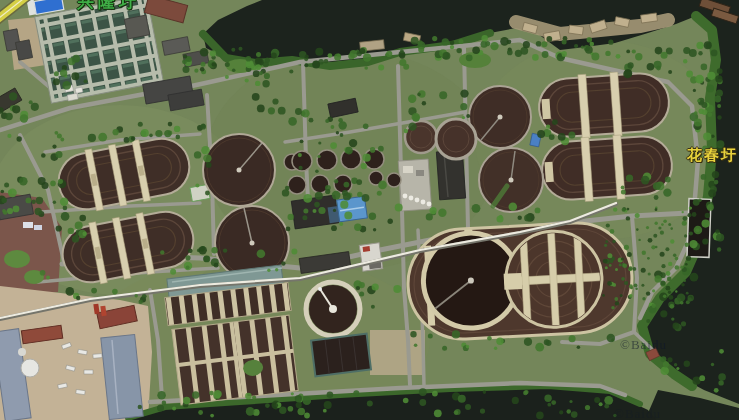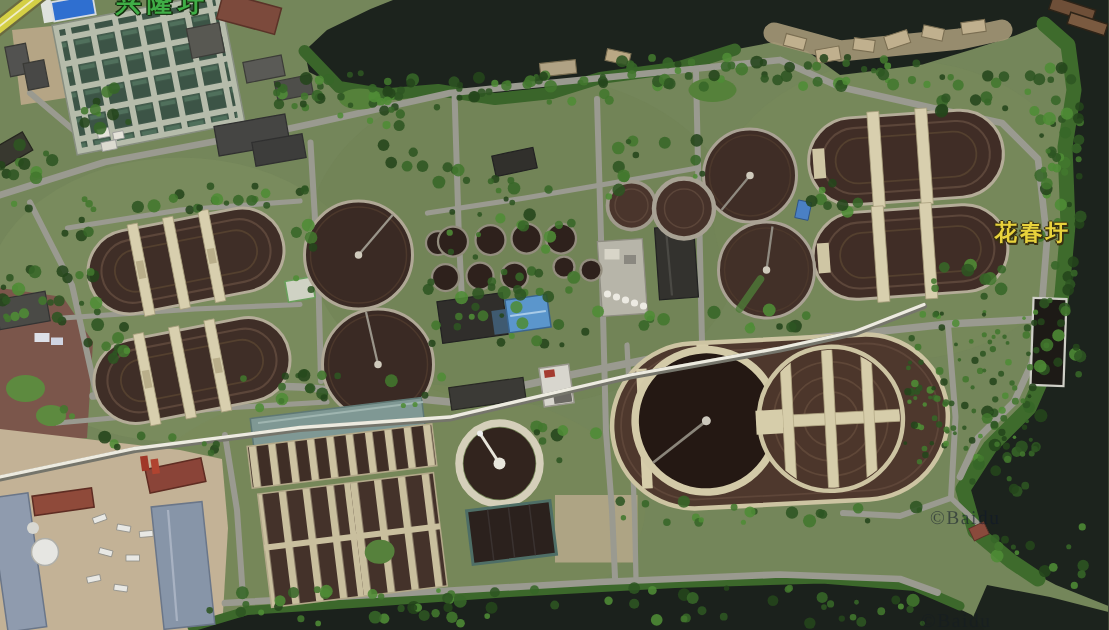--- a/index.html
+++ b/index.html
@@ -2,21 +2,21 @@
 <html><head>
 <meta charset="utf-8">
 <style>
   html,body{margin:0;padding:0;background:#222;}
   .stage{position:relative;width:739px;height:420px;overflow:hidden;cursor:grab;
          font-family:Liberation Serif, serif;background:#74865a;}
   .stage svg{position:absolute;left:0;top:0;}
   .lbl{position:absolute;white-space:nowrap;font-weight:bold;pointer-events:none;}
   .lbl-top{left:77px;top:-10px;font-size:17px;letter-spacing:4px;color:#3fae46;
     text-shadow:-1px 0 #16300f,1px 0 #16300f,0 -1px #16300f,0 1px #16300f,1px 1px #16300f;}
-  .lbl-right{left:663px;top:146px;font-size:15px;letter-spacing:2px;color:#e8d23c;
+  .lbl-right{left:687px;top:146px;font-size:15px;letter-spacing:2px;color:#e8d23c;
     text-shadow:-1px 0 #3a3212,1px 0 #3a3212,0 -1px #3a3212,0 1px #3a3212,1px 1px #3a3212;}
   .wm{position:absolute;font-size:13px;letter-spacing:1px;color:#0f172a;pointer-events:none;}
   .wm-center{left:620px;top:337px;opacity:.55;}
   .wm-corner{left:614px;top:406px;opacity:.28;}
 </style>
 </head>
 <body>
 
 <div class="stage">
 <svg id="map-svg" width="739" height="420" viewBox="0 0 739 420">

